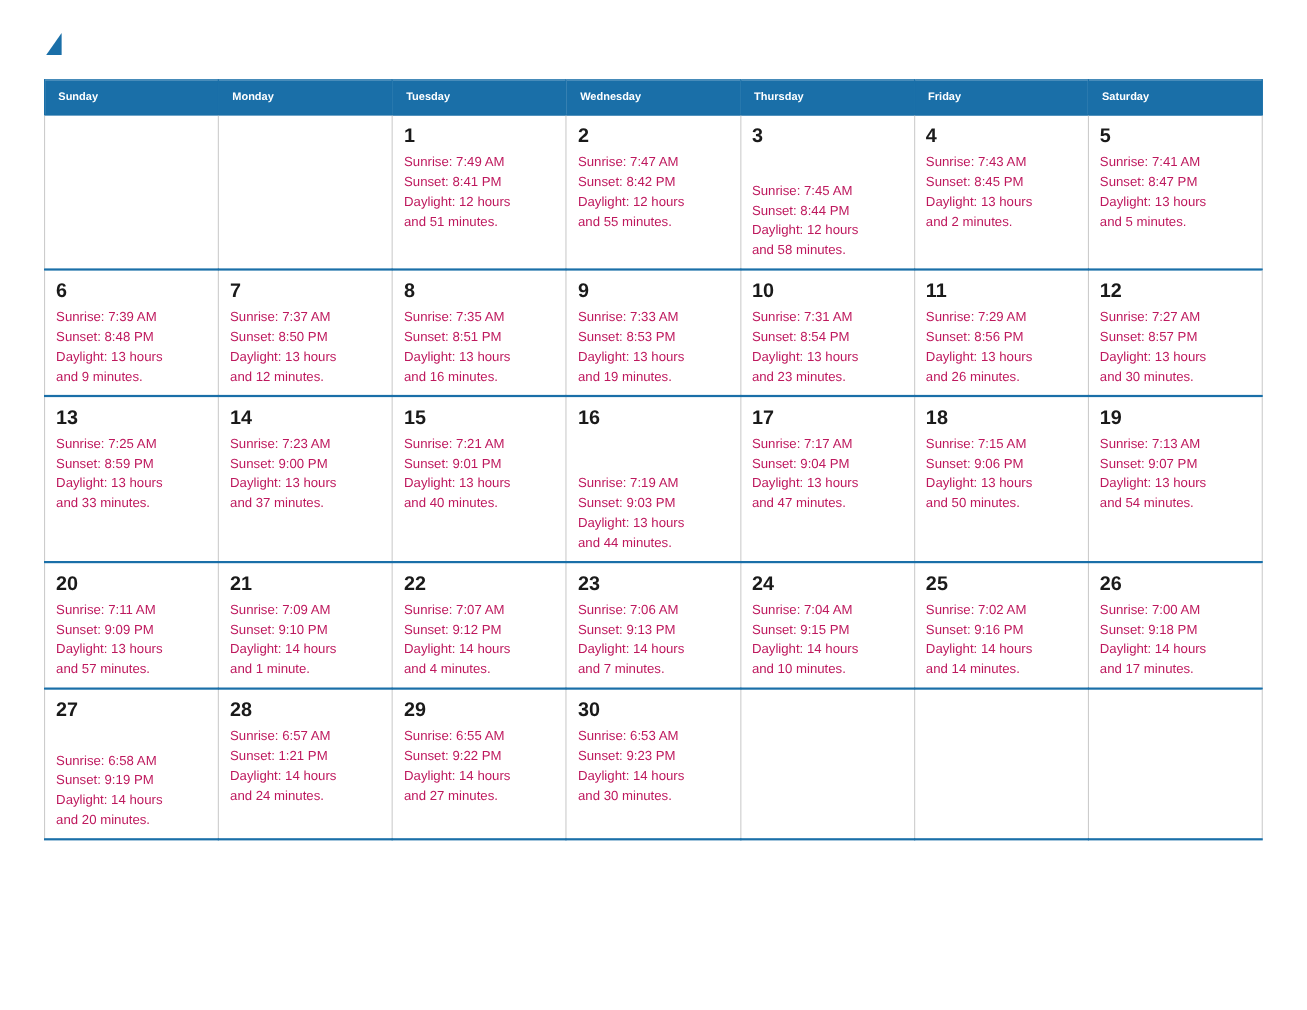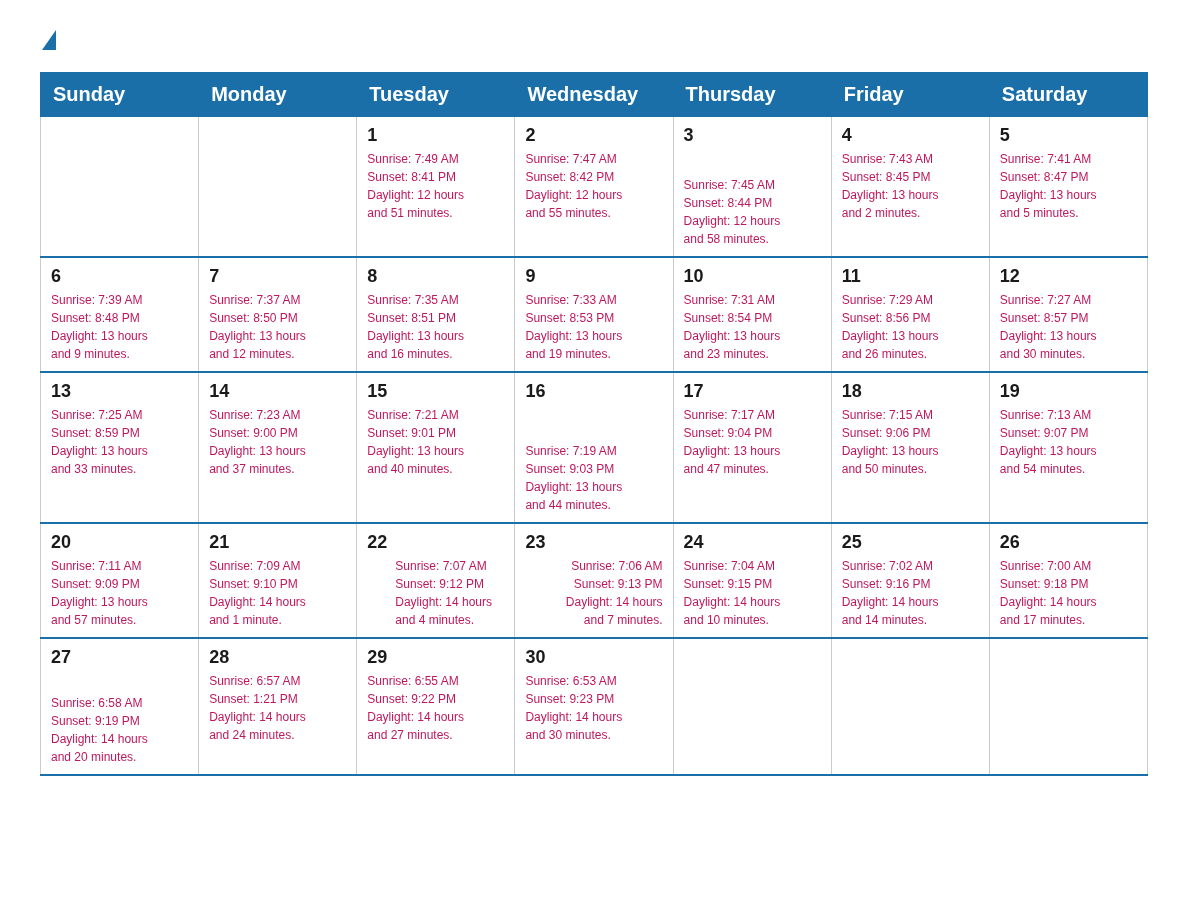--- a/index.html
+++ b/index.html
@@ -63,21 +63,21 @@
     }
     .calendar {
       width: 100%;
       border-collapse: collapse;
     }
     .calendar thead th {
       background-color: #1a6fa8;
       color: #fff;
       padding: 10px 12px;
       text-align: left;
-      font-size: 20px;
+      font-size: 10px;
       font-weight: 600;
       border: 1px solid #1a6fa8;
     }
     .calendar tbody td {
       border: 1px solid #ccc;
       vertical-align: top;
       padding: 8px 10px;
       width: 14.28%;
       min-height: 100px;
     }
@@ -280,28 +280,28 @@
         </td>
         <td>
           <div class="day-number">21</div>
           <div class="day-info" style="white-space: pre-line;">Sunrise: 7:09 AM
 Sunset: 9:10 PM
 Daylight: 14 hours
 and 1 minute.</div>
         </td>
         <td>
           <div class="day-number">22</div>
-          <div class="day-info" style="white-space: pre-line; margin-left: 28px;">Sunrise: 7:07 AM
+          <div class="day-info" style="white-space: pre-line;">Sunrise: 7:07 AM
 Sunset: 9:12 PM
 Daylight: 14 hours
 and 4 minutes.</div>
         </td>
         <td>
           <div class="day-number">23</div>
-          <div class="day-info" style="white-space: pre-line; text-align: right;">Sunrise: 7:06 AM
+          <div class="day-info" style="white-space: pre-line;">Sunrise: 7:06 AM
 Sunset: 9:13 PM
 Daylight: 14 hours
 and 7 minutes.</div>
         </td>
         <td>
           <div class="day-number">24</div>
           <div class="day-info" style="white-space: pre-line;">Sunrise: 7:04 AM
 Sunset: 9:15 PM
 Daylight: 14 hours
 and 10 minutes.</div>

